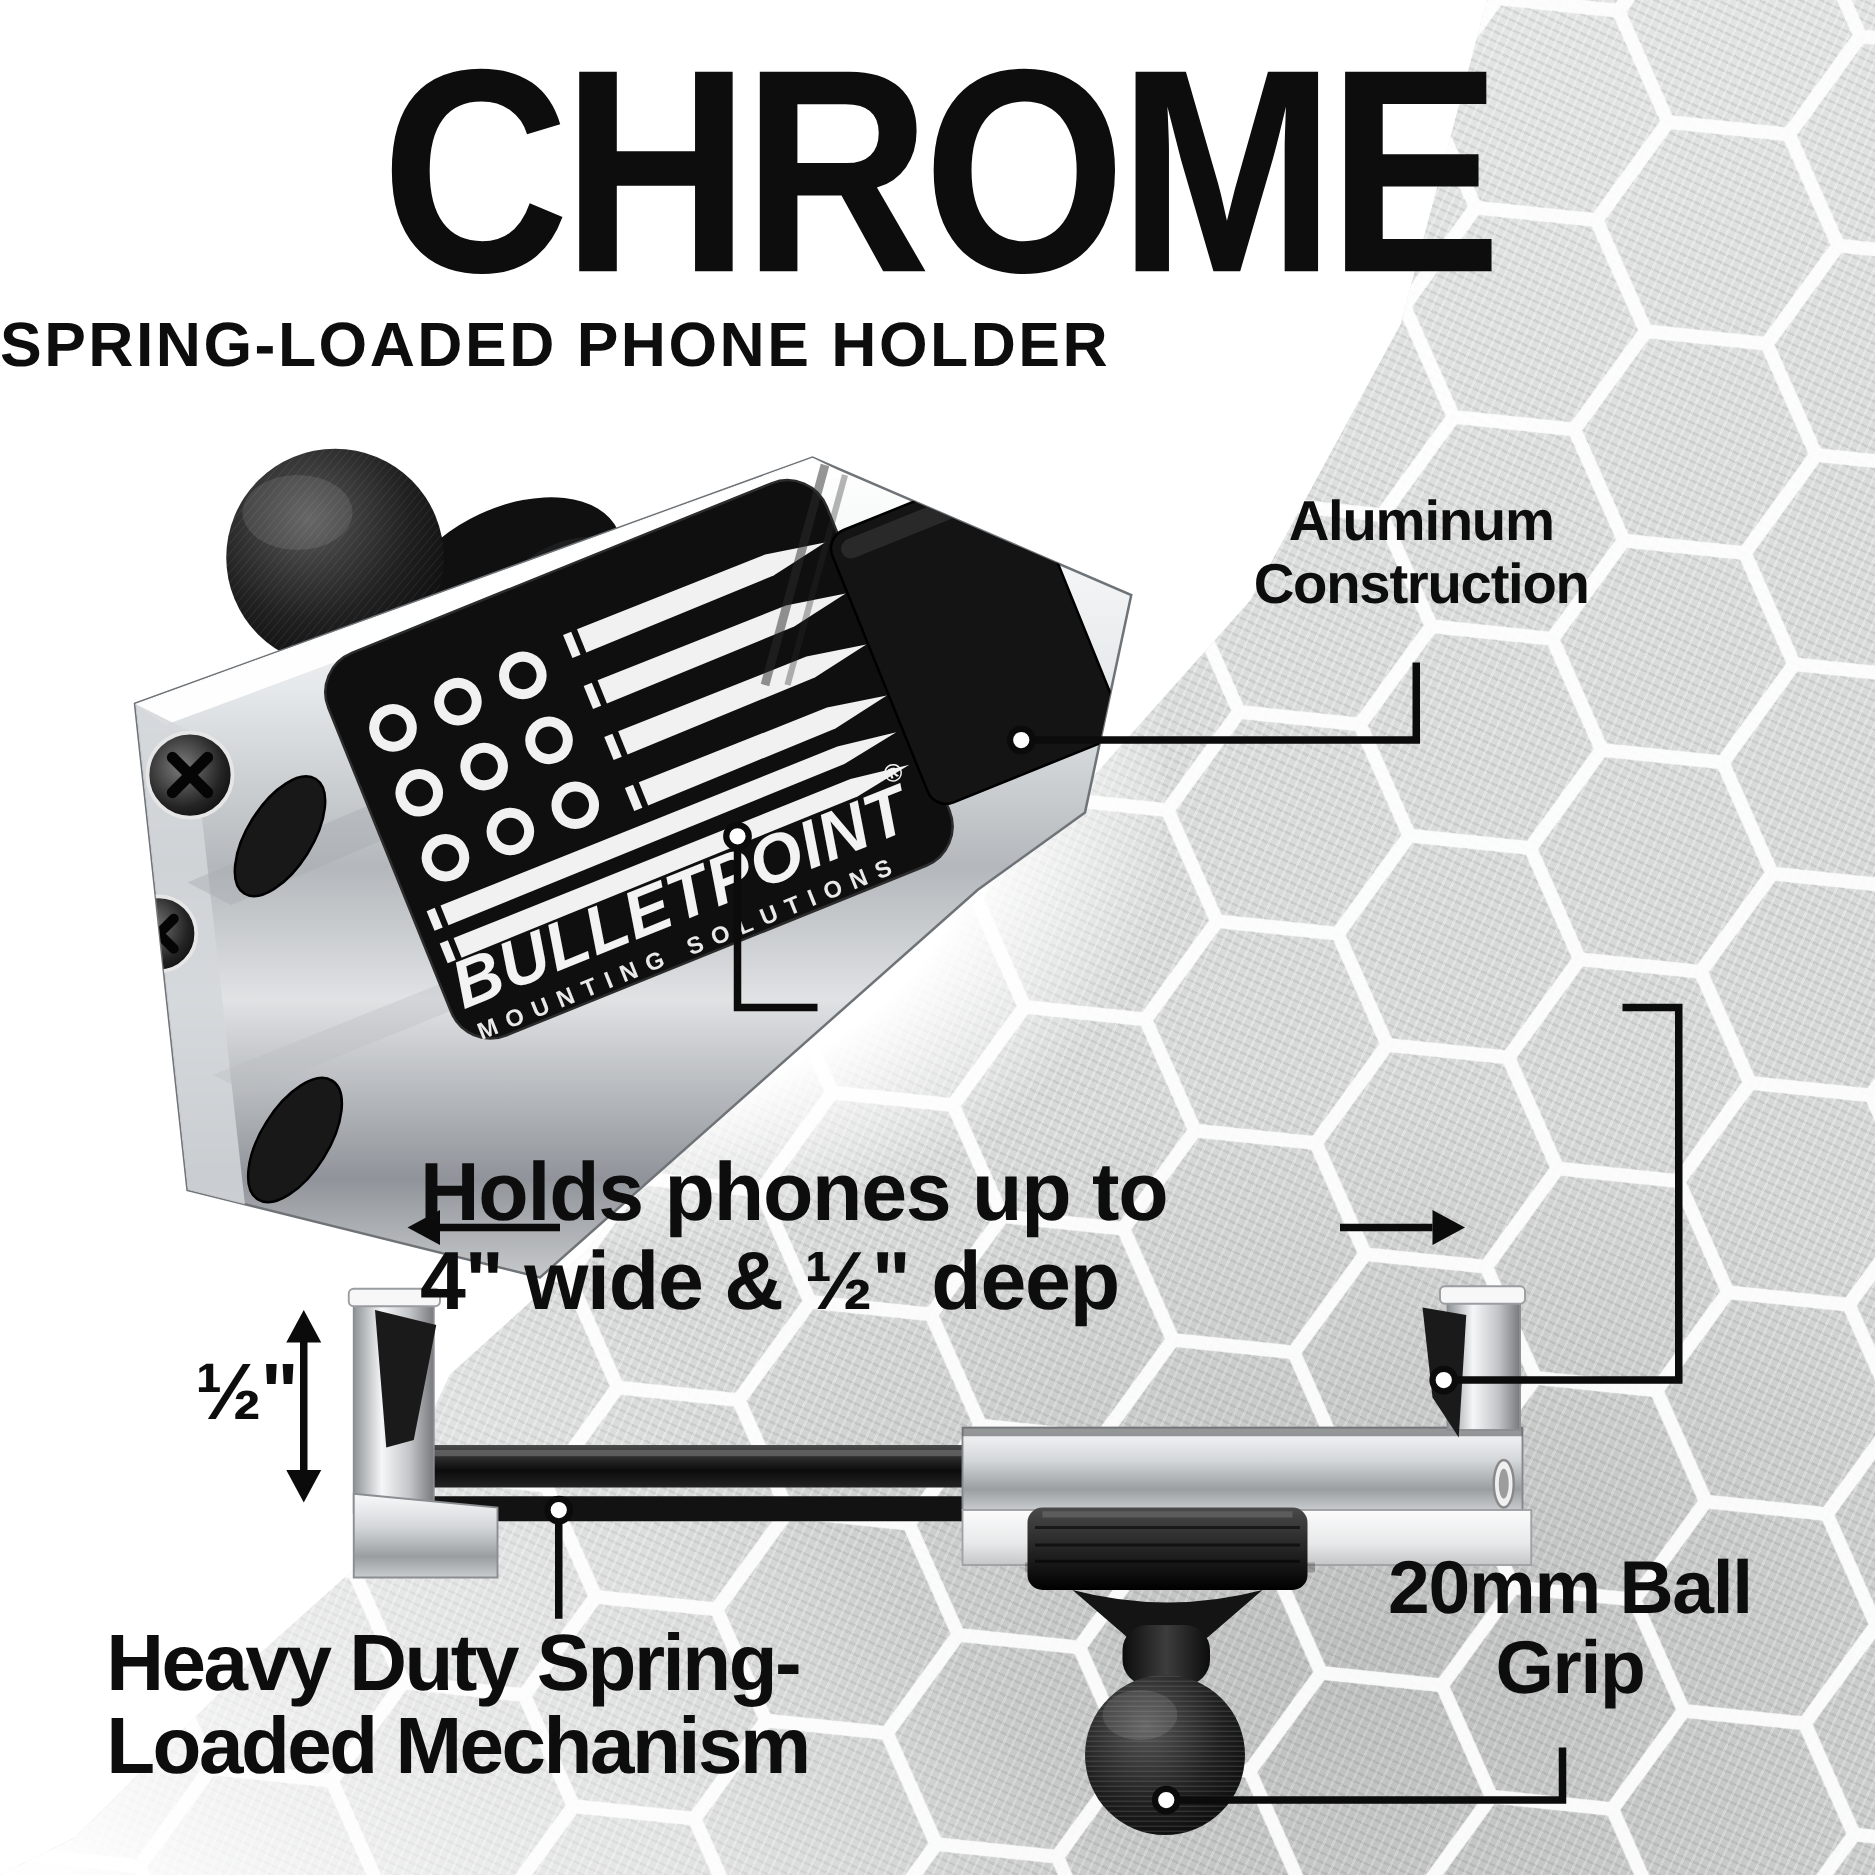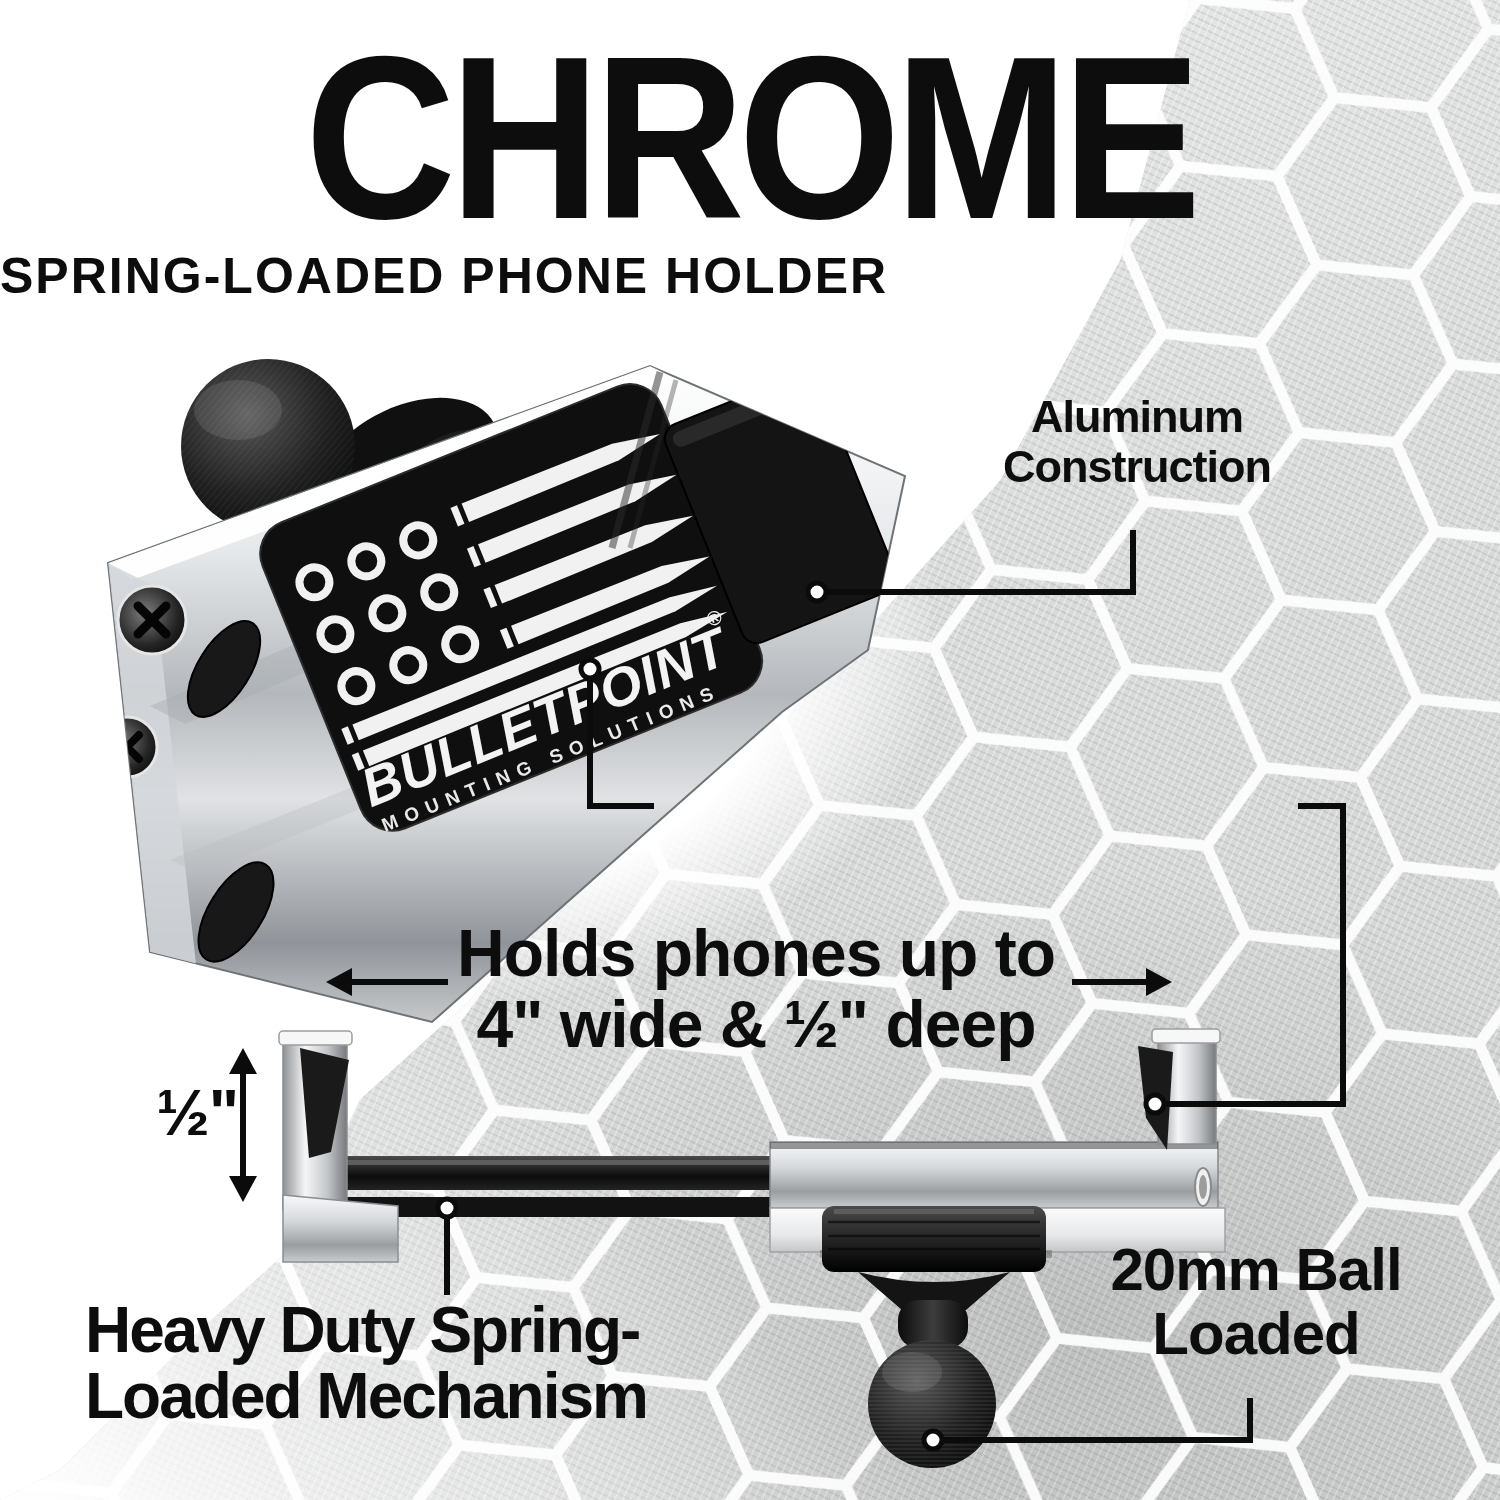--- a/index.html
+++ b/index.html
@@ -43,21 +43,21 @@
     left:0; right:0; top:22px; text-align:center;
     font-size:232px; line-height:1; letter-spacing:-7px; font-weight:800;
     transform:scaleX(.9); transform-origin:center;
   }
   .subtitle{
     left:0; right:0; top:250px; text-align:left;
     font-size:50px; letter-spacing:2px;
   }
   .lbl-aluminum{ left:887px; width:500px; top:392px; text-align:center; font-size:45px; line-height:1.1;}
   .lbl-grip{ left:658px; top:768px; font-size:64px; }
-  .lbl-holds{ left:336px; width:840px; top:918px; text-align:center; font-size:66px; line-height:1.07;}
+  .lbl-holds{ left:336px; width:840px; top:918px; font-size:66px; line-height:1.07;}
   .lbl-half{ left:60px; width:178px; top:1080px; text-align:right; font-size:64px;}
   .lbl-spring{ left:85px; width:740px; top:1298px; text-align:left; font-size:64px; line-height:1.03; letter-spacing:-2px;}
   .lbl-ball{ left:1036px; width:440px; top:1238px; text-align:center; font-size:60px; line-height:1.06;}
 
   
   .brand{ font-family:"Liberation Sans",sans-serif; font-style:italic; font-weight:800; font-size:54px; fill:#f3f3f3; letter-spacing:1px;}
   .reg{ font-family:"Liberation Sans",sans-serif; font-weight:700; font-size:20px; fill:#f3f3f3;}
   .brandsub{ font-family:"Liberation Sans",sans-serif; font-weight:700; font-size:19px; fill:#e9e9e9; letter-spacing:8px;}
   .leader{ stroke:#0b0b0b; stroke-width:6; fill:none; }
   .donut{ fill:#ffffff; stroke:#0b0b0b; stroke-width:5; }
@@ -324,16 +324,16 @@
 
   <div class="label lbl-half">½"</div>
 
   <div class="label lbl-spring">
     <div>Heavy Duty Spring-</div>
     <div>Loaded Mechanism</div>
   </div>
 
   <div class="label lbl-ball">
     <div>20mm Ball</div>
-    <div>Loaded</div>
+    <div>Grip</div>
   </div>
 
 </div>
 
 </body></html>

